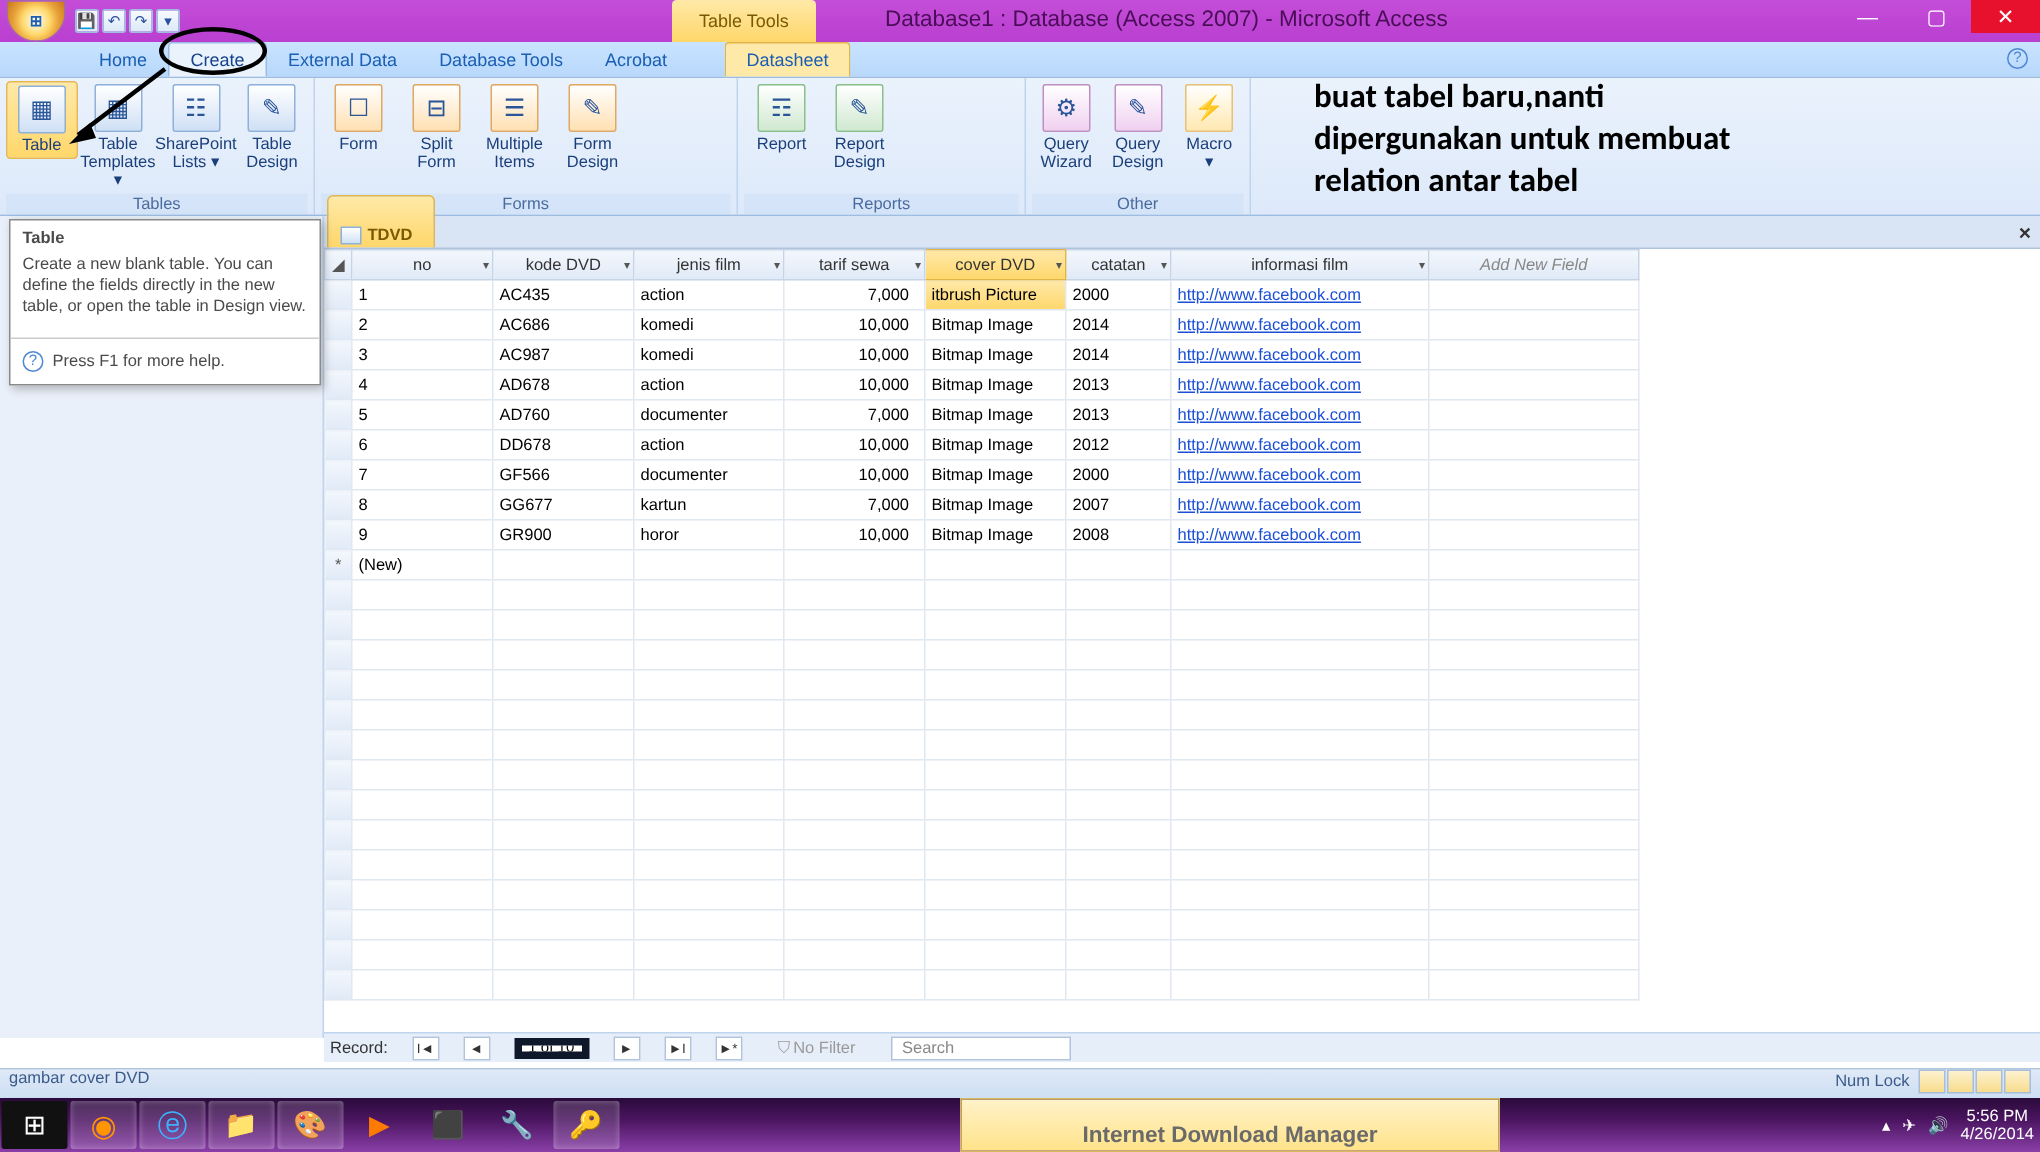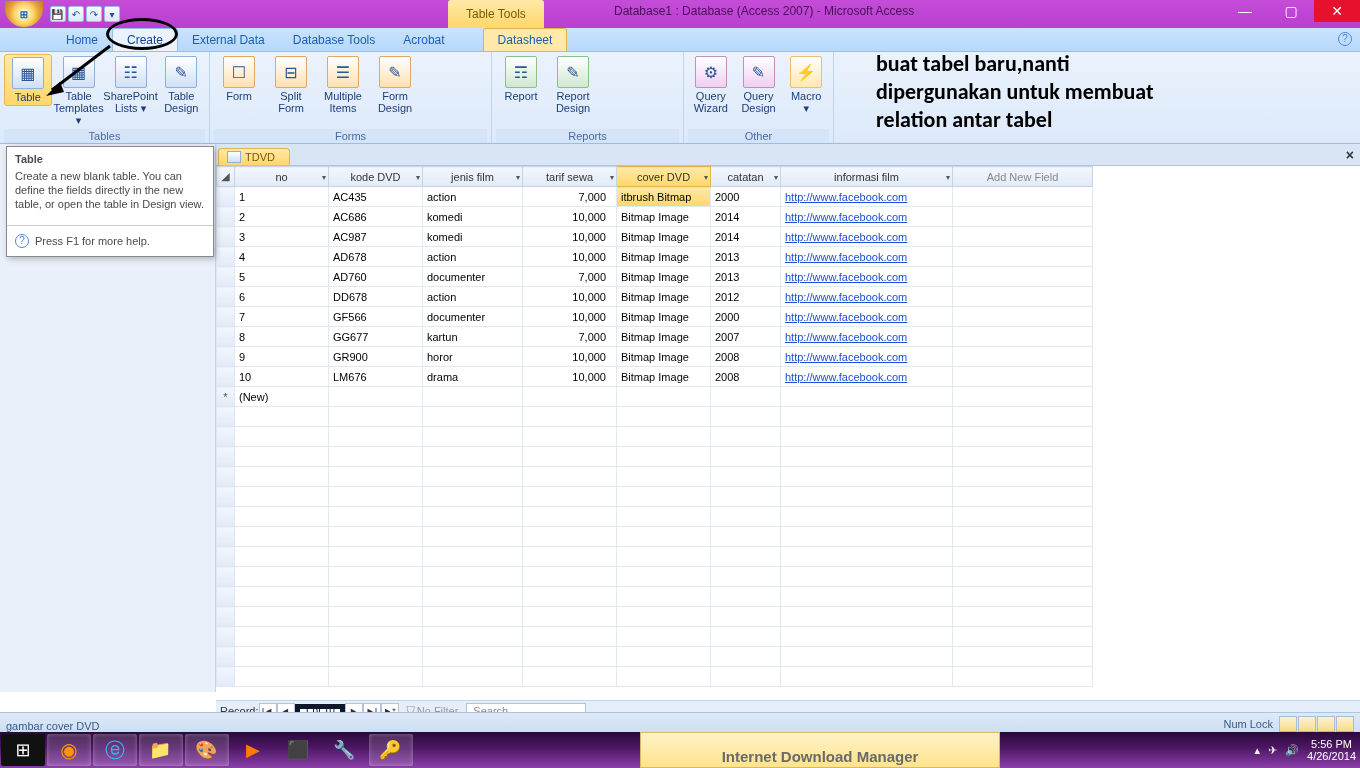--- a/index.html
+++ b/index.html
@@ -4,21 +4,21 @@
 <style>
 * { margin:0; padding:0; box-sizing:border-box; font-family:"Segoe UI",Tahoma,sans-serif; font-size:11px; }
 body { width:1360px; height:768px; background:#fff; overflow:hidden; position:relative; }
 
 
 .titlebar { height:28px; background:linear-gradient(#c44dd8,#b93fd0); display:flex; align-items:center; color:#fff; position:relative; }
 .office-btn { width:40px; height:28px; background:radial-gradient(circle at 50% 50%,#fff,#ffd86b 40%,#e8a23a 65%,#c77518); border-radius:0 0 20px 20px; margin-left:4px; display:flex; align-items:center; justify-content:center; font-weight:bold; font-size:10px; color:#1a5fb4; border:1px solid #a860b8;}
 .qat { display:flex; gap:2px; margin-left:6px; align-items:center; }
 .qat span { width:16px; height:16px; display:inline-flex; align-items:center; justify-content:center; color:#2a4f9e; background:linear-gradient(#f7fbff,#dce9f8); border:1px solid #9fbde0; border-radius:2px; font-size:10px;}
 .context-tab { position:absolute; left:448px; top:0; height:28px; padding:0 18px; background:linear-gradient(#ffe9a8,#ffd76a); color:#7a5a00; display:flex; align-items:center; font-size:12px; border-radius:3px 3px 0 0;text-align:center;}
-.title-text { position:absolute; left:614px; top:4px; color:#4a0d57; font-size:12px; }
+.title-text { position:absolute; left:590px; top:4px; color:#4a0d57; font-size:15px; }
 .win-btns { position:absolute; right:0; top:0; display:flex; }
 .win-btns div { width:46px; height:22px; display:flex; align-items:center; justify-content:center; color:#fff; font-size:14px;}
 .win-close { background:#e8112d; }
 
 
 .tabsrow { height:24px; background:linear-gradient(#c9e3ff,#b8d8fb); display:flex; align-items:flex-end; padding-left:52px; border-bottom:1px solid #9cbce2; position:relative;}
 .tab { padding:4px 14px; color:#1a5fb4; cursor:pointer; font-size:12px;}
 .tab.active { background:#eaf2fc; border:1px solid #9cbce2; border-bottom:none; border-radius:3px 3px 0 0; color:#15428b;}
 .tab.circled { position:relative; }
 .help-ico { position:absolute; right:8px; top:4px; width:14px; height:14px; border:1px solid #4d87d6; border-radius:50%; color:#4d87d6; font-size:10px; text-align:center; line-height:12px;}
@@ -49,45 +49,45 @@
 .tooltip .tt-title { font-weight:bold; padding:6px 8px 2px; color:#4a4a4a;}
 .tooltip .tt-body { padding:2px 8px 14px; color:#4a4a4a; border-bottom:1px solid #ccc; line-height:14px;}
 .tooltip .tt-foot { padding:8px; color:#4a4a4a; display:flex; align-items:center; gap:6px;}
 .tooltip .tt-foot .q { width:14px; height:14px; border:1px solid #4d87d6; border-radius:50%; color:#4d87d6; text-align:center; line-height:12px; font-size:10px;}
 
 
 .navpane { position:absolute; left:0; top:144px; width:216px; height:548px; background:#eaf0f9; border-right:1px solid #c0d4ee;}
 
 
 .doctab-row { position:absolute; left:216px; top:144px; right:0; height:22px; background:#d9e5f5; border-bottom:1px solid #b0c4de; display:flex; align-items:flex-end;}
-.doctab { background:linear-gradient(#ffe9a8,#ffd76a); border:1px solid #e0b64c; border-bottom:none; border-radius:4px 4px 0 0; padding:2px 14px 2px 8px; display:flex; align-items:center; gap:4px; margin-left:2px; font-size:11px; font-weight:normal; color:#7a5a00;}
+.doctab { background:linear-gradient(#ffe9a8,#ffd76a); border:1px solid #e0b64c; border-bottom:none; border-radius:4px 4px 0 0; padding:20px 14px 2px 8px; display:flex; align-items:center; gap:4px; margin-left:2px; font-size:11px; font-weight:bold; color:#7a5a00;}
 .doctab .grid-ico { width:14px; height:12px; background:linear-gradient(#fff,#cfe0f5); border:1px solid #8fb0d8;}
 .doc-close { position:absolute; right:6px; top:3px; font-size:14px; font-weight:bold; color:#333; cursor:pointer;}
 
 
 .sheet { position:absolute; left:216px; top:166px; right:0; bottom:76px; overflow:hidden; background:#fff;}
 table.data { border-collapse:collapse; width:100%; table-layout:fixed;}
 table.data th { background:linear-gradient(#f3f7fd,#e0eaf7); border:1px solid #c6d4e8; font-weight:normal; color:#333; padding:3px 4px; font-size:11px; position:relative; height:20px;}
 table.data th.sel { background:linear-gradient(#ffe9a8,#ffd76a); border-color:#e0b64c;}
 table.data th .dd { position:absolute; right:2px; top:50%; transform:translateY(-50%); font-size:8px; color:#555;}
 table.data td { border:1px solid #e0e8f2; padding:2px 4px; font-size:11px; height:20px; white-space:nowrap; overflow:hidden;}
 table.data td.num { text-align:right; padding-right:10px;}
 table.data td.link a { color:#1a4fd6; text-decoration:underline;}
 table.data tr td:first-child, table.data tr th:first-child { background:linear-gradient(#f3f7fd,#e0eaf7); width:18px; text-align:center; color:#555;}
 .empty-row td { border:1px solid #eef2f8; }
 
 
-.recnav { position:absolute; left:216px; bottom:48px; right:0; height:20px; background:#e6eefa; border-top:1px solid #c0d4ee; display:flex; align-items:center; gap:0; padding-left:4px; font-size:11px; color:#333;}
+.recnav { position:absolute; left:216px; bottom:60px; right:0; height:20px; background:#e6eefa; border-top:1px solid #c0d4ee; display:flex; align-items:center; gap:16px; padding-left:4px; font-size:11px; color:#333;}
 .recnav .nb { width:18px; height:16px; border:1px solid #b0c4de; background:#fff; display:flex; align-items:center; justify-content:center; font-size:9px; cursor:pointer;}
 .recnav input { width:50px; height:14px; border:5px solid #0f172a; font-size:10px; text-align:center;}
 .recnav .filt { color:#999; margin-left:8px; display:flex; align-items:center; gap:2px;}
 .recnav .search { margin-left:8px; border:1px solid #b0c4de; background:#fff; padding:1px 6px; width:120px; color:#888;}
 
 
-.status { position:absolute; left:0; bottom:36px; right:0; height:20px; background:linear-gradient(#dfe9f7,#cddff3); border-top:1px solid #b0c4de; display:flex; align-items:flex-end; padding:0 6px; font-size:11px; color:#3a5a8a;}
+.status { position:absolute; left:0; bottom:36px; right:0; height:20px; background:linear-gradient(#dfe9f7,#cddff3); border-top:1px solid #b0c4de; display:flex; align-items:flex-start; padding:0 6px; font-size:11px; color:#3a5a8a;}
 .status .right { margin-left:auto; display:flex; align-items:center; gap:6px;}
 .view-btns { display:flex; gap:1px;}
 .view-btns span { width:18px; height:16px; border:1px solid #a8bdd8; background:linear-gradient(#fdf2d0,#f8dc8c); display:inline-block;}
 
 
 .taskbar { position:absolute; left:0; bottom:0; right:0; height:36px; background:linear-gradient(#2a0a3a 0%,#4a1560 40%,#8a3fa8 100%); display:flex; align-items:center;}
 .taskbar .tb { width:44px; height:32px; margin:2px 1px; display:flex; align-items:center; justify-content:center; border-radius:2px;}
 .taskbar .tb.active { background:rgba(255,255,255,0.15); box-shadow:inset 0 0 4px rgba(255,255,255,0.3);}
 .taskbar .start { background:#111; color:#fff; font-size:18px;}
 .taskbar .notif { position:absolute; left:640px; bottom:0; width:360px; height:36px; background:linear-gradient(#fff2c9,#ffe38a); border:1px solid #d8b860; display:flex; align-items:flex-end; justify-content:center; padding-bottom:2px;}
@@ -255,32 +255,32 @@
     <thead>
         <tr>
       <th>◢</th>
       <th><span>no</span><span class="dd">▾</span></th>
       <th><span>kode DVD</span><span class="dd">▾</span></th>
       <th><span>jenis film</span><span class="dd">▾</span></th>
       <th><span>tarif sewa</span><span class="dd">▾</span></th>
       <th class="sel"><span>cover DVD</span><span class="dd">▾</span></th>
       <th><span>catatan</span><span class="dd">▾</span></th>
       <th><span>informasi film</span><span class="dd">▾</span></th>
-      <th class="ital" style="color:#888">Add New Field</th>
+      <th class="ital" style="font-style:italic;color:#888">Add New Field</th>
       <th style="border:none;background:#fff"></th>
     </tr>
       </thead>
     <tbody id="tbody">
         <tr>
           <td></td>
   <td>1</td>
   <td>AC435</td>
   <td>action</td>
   <td class="num">7,000</td>
-  <td style="background:linear-gradient(#ffe9a8,#ffd76a)">itbrush Bitmap</td>
+  <td style="background:linear-gradient(#ffe9a8,#ffd76a)">itbrush Picture</td>
   <td>2000</td>
   <td class="link"><a href="#">http://www.facebook.com</a></td>
   <td></td>
           <td style="border:none"></td>
         </tr>
         <tr>
           <td></td>
   <td>2</td>
   <td>AC686</td>
   <td>komedi</td>
@@ -361,32 +361,20 @@
   <td>2007</td>
   <td class="link"><a href="#">http://www.facebook.com</a></td>
   <td></td>
           <td style="border:none"></td>
         </tr>
         <tr>
           <td></td>
   <td>9</td>
   <td>GR900</td>
   <td>horor</td>
-  <td class="num">10,000</td>
-  <td>Bitmap Image</td>
-  <td>2008</td>
-  <td class="link"><a href="#">http://www.facebook.com</a></td>
-  <td></td>
-          <td style="border:none"></td>
-        </tr>
-        <tr>
-          <td></td>
-  <td>10</td>
-  <td>LM676</td>
-  <td>drama</td>
   <td class="num">10,000</td>
   <td>Bitmap Image</td>
   <td>2008</td>
   <td class="link"><a href="#">http://www.facebook.com</a></td>
   <td></td>
           <td style="border:none"></td>
         </tr>
         <tr>
           <td>*</td>
           <td>(New)</td>

